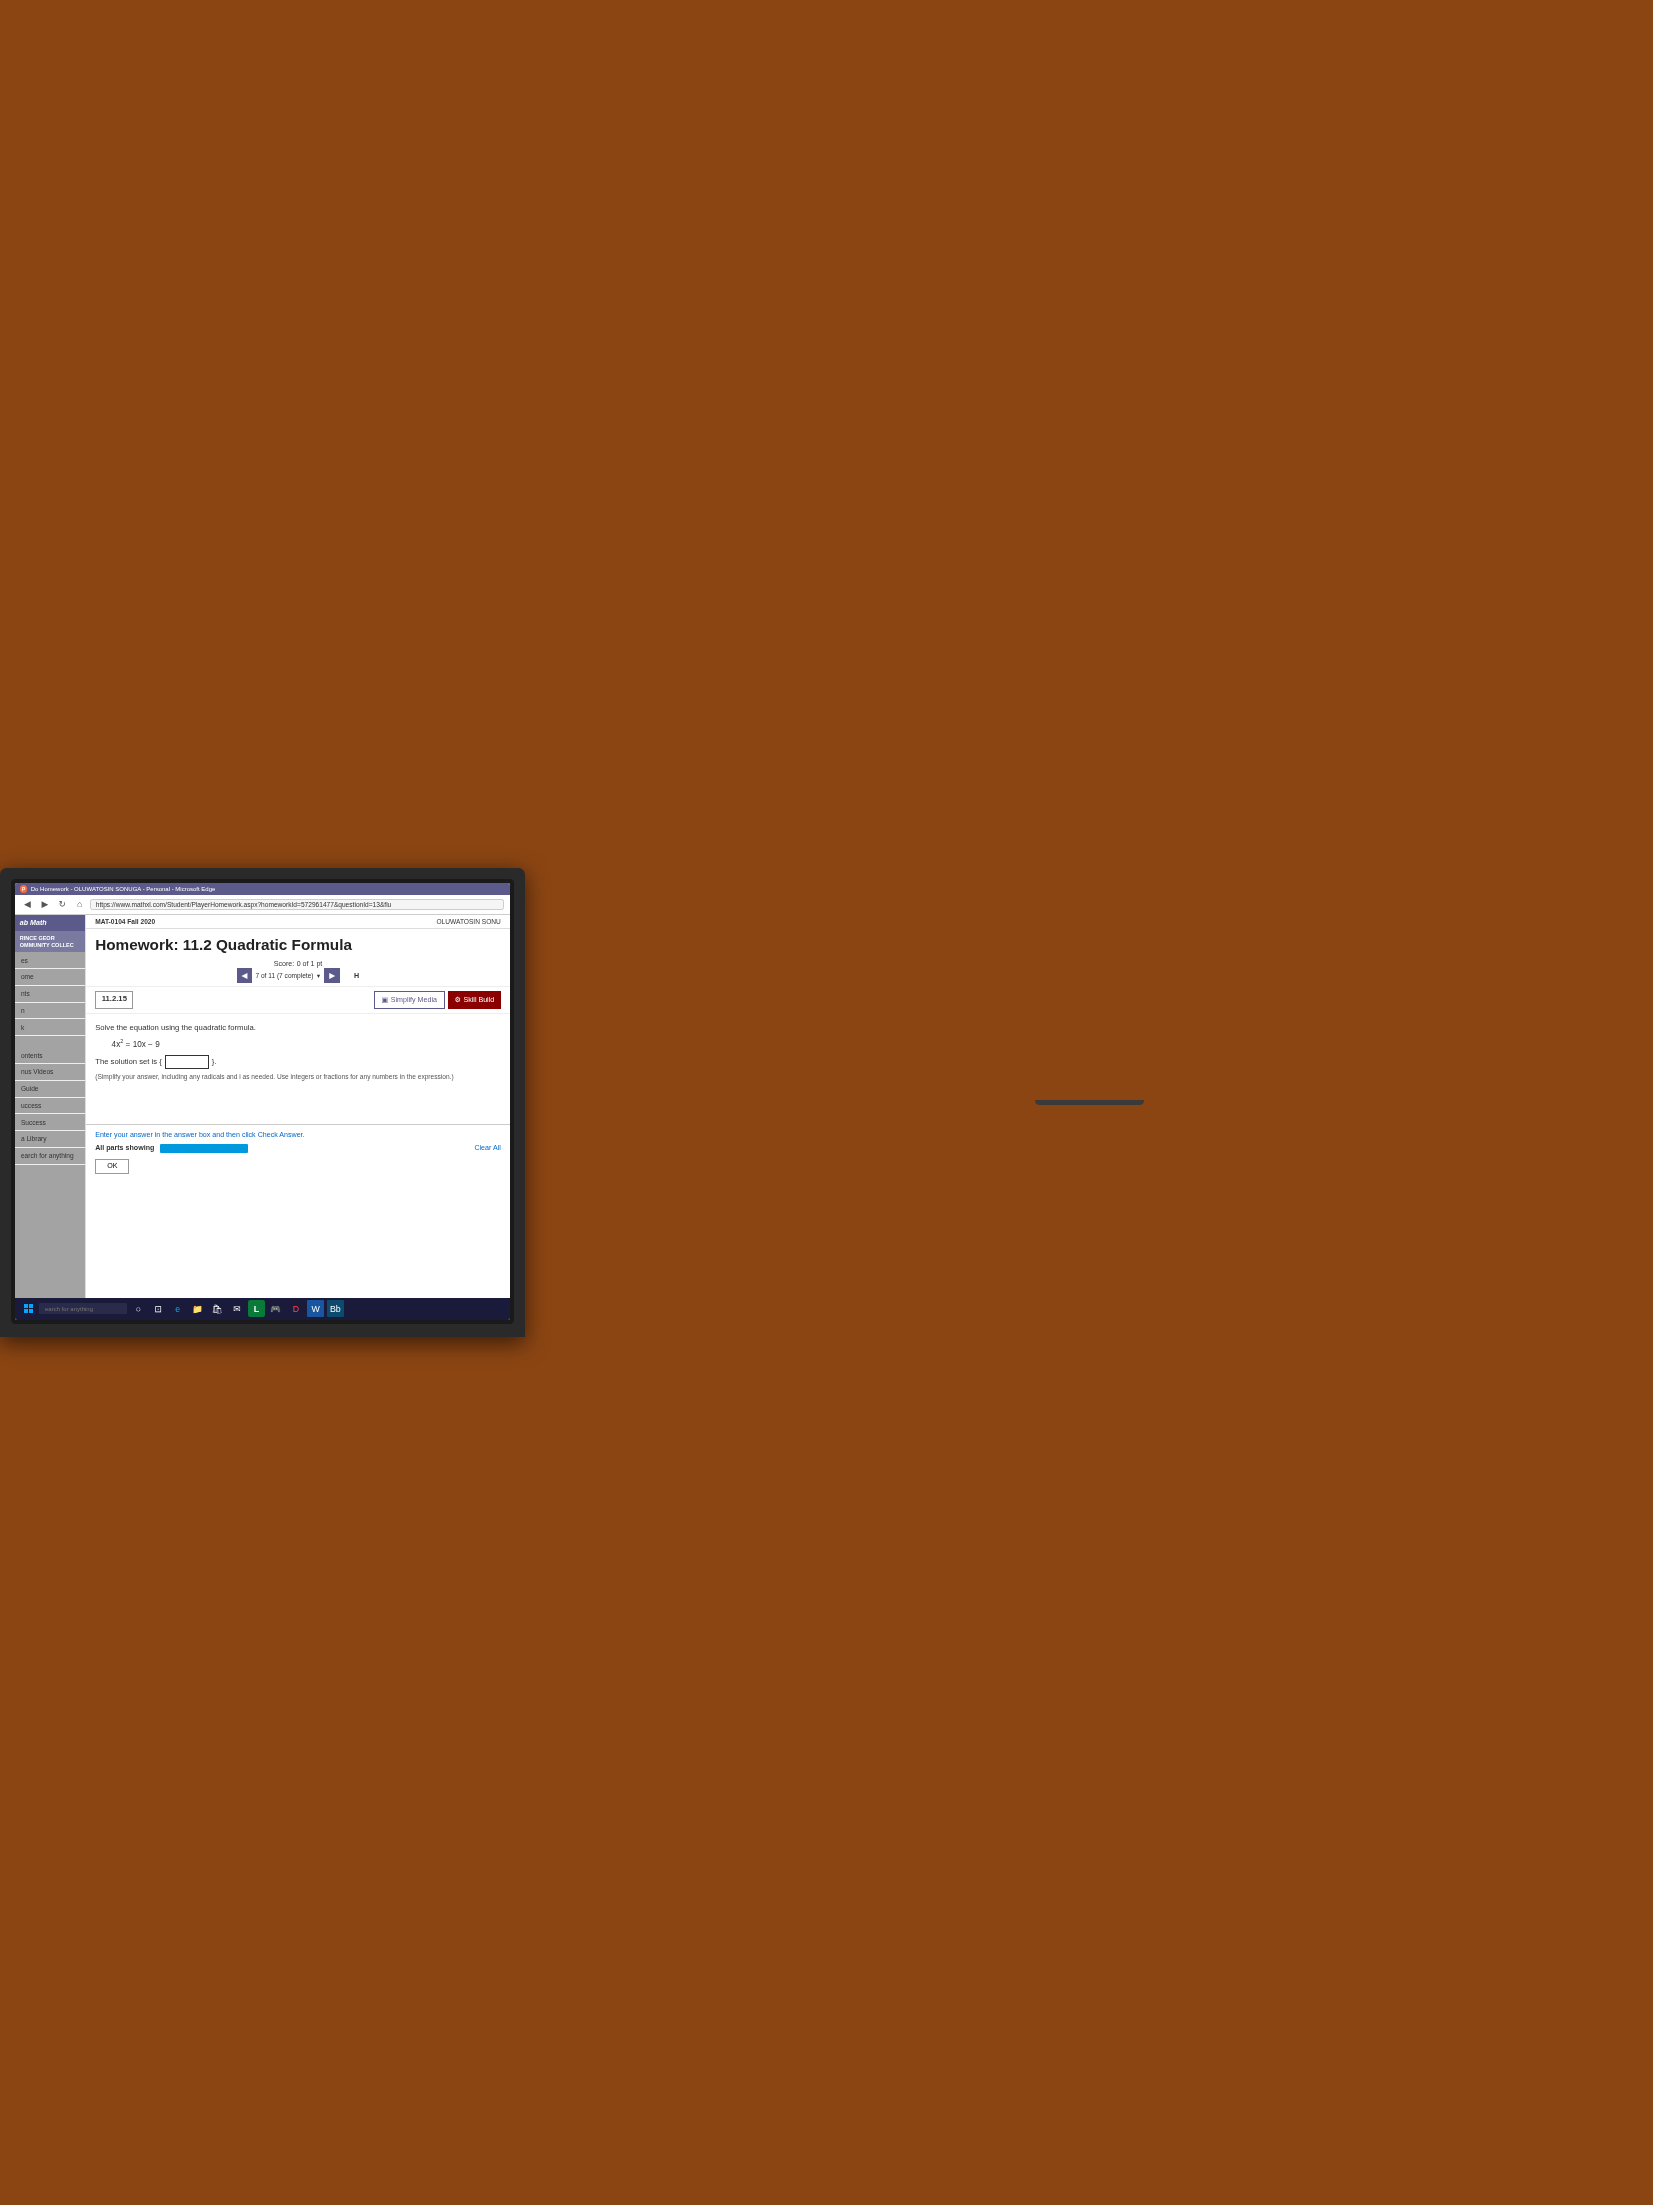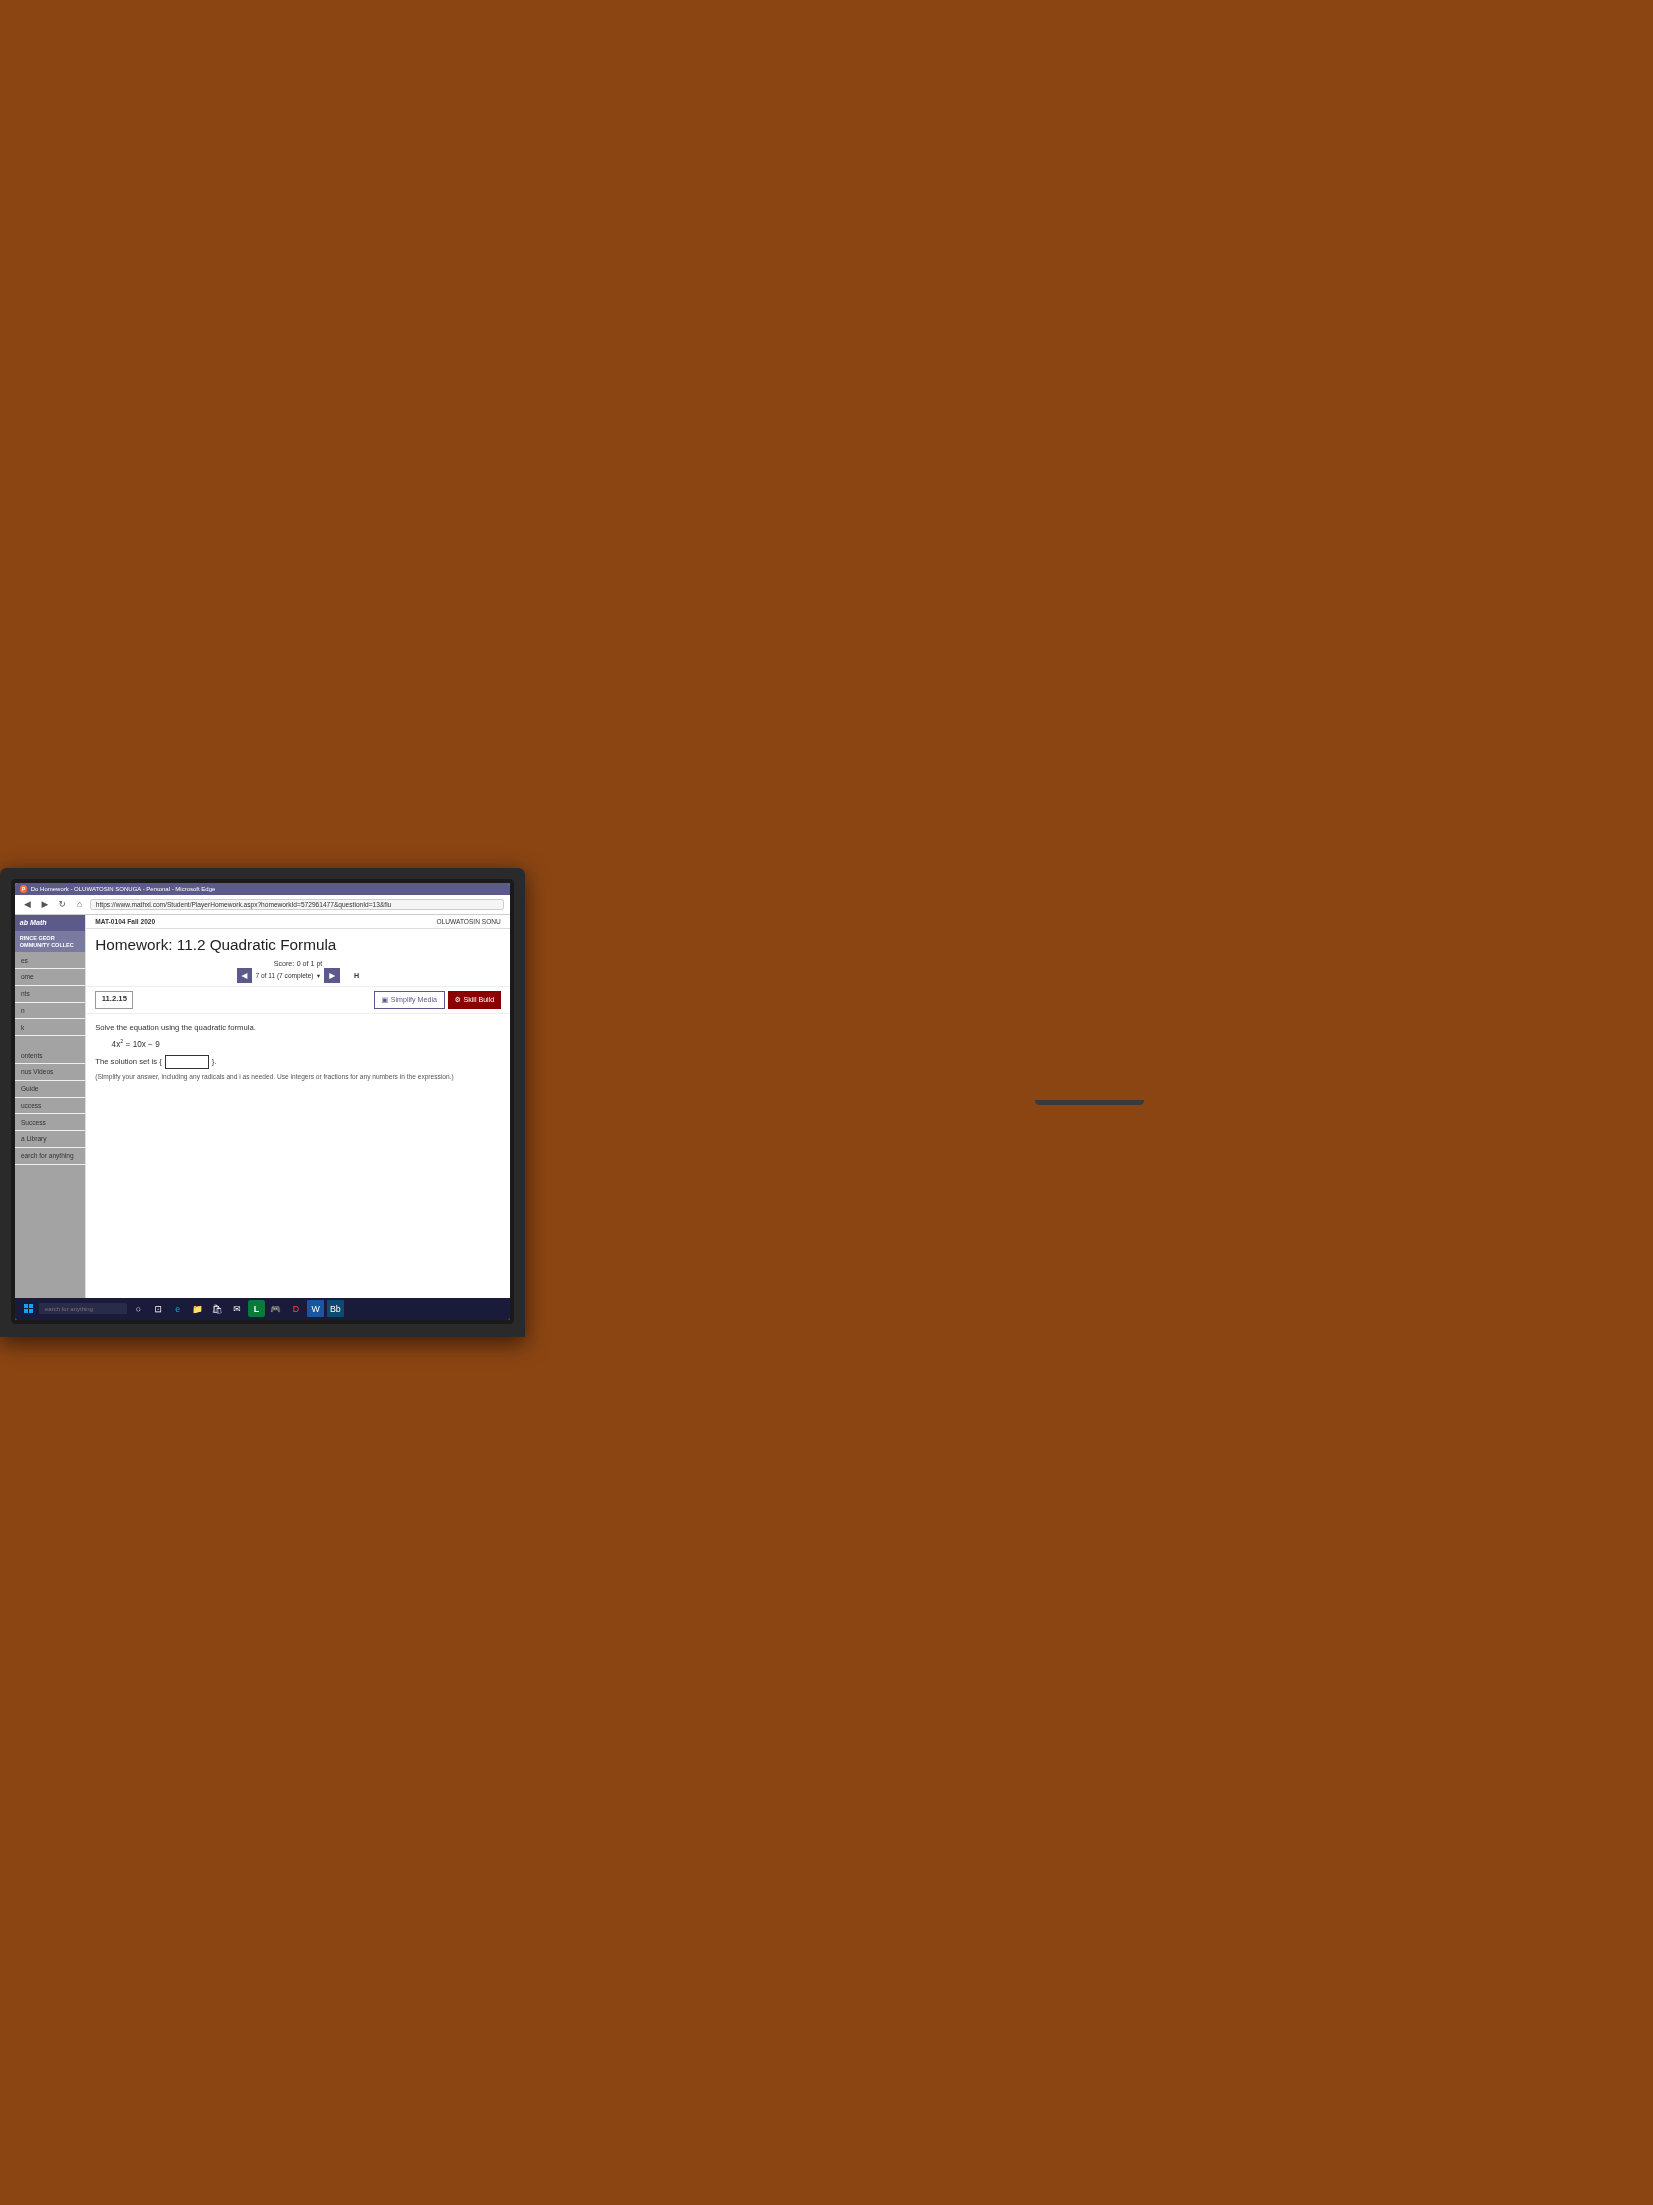--- a/index.html
+++ b/index.html
@@ -138,21 +138,21 @@
       font-size: 6.6px;
       font-weight: bold;
       color: #333;
     }
     .user-name {
       font-size: 6.6px;
       color: #333;
     }
     .homework-title {
       font-size: 15.3px;
-      font-weight: normal;
+      font-weight: bold;
       color: #222;
       padding: 6.6px 8.8px 2.2px;
     }
     .score-nav-row {
       display: flex;
       align-items: center;
       justify-content: flex-end;
       padding: 2.2px 8.8px;
       border-bottom: 0.5px solid #eee;
       flex-direction: column;
@@ -473,20 +473,29 @@
 
             <div class="solution-row">
               <span>The solution set is {</span>
               <div class="answer-box"></div>
               <span>}.</span>
             </div>
 
             <p class="hint-text">(Simplify your answer, including any radicals and i as needed. Use integers or fractions for any numbers in the expression.)</p>
           </div>
 
+          <div class="answer-area">
+            <p class="answer-instruction">Enter your answer in the answer box and then click Check Answer.</p>
+            <div class="parts-row">
+              <span class="parts-label">All parts showing</span>
+              <div class="progress-bar-container"></div>
+              <button class="clear-all-btn">Clear All</button>
+            </div>
+            <button class="ok-btn">OK</button>
+          </div>
         </div>
       </div>
 
       <div class="taskbar">
         <div class="taskbar-start">
           <div class="windows-grid">
             <div></div>
               <div></div>
               <div></div>
               <div></div>

